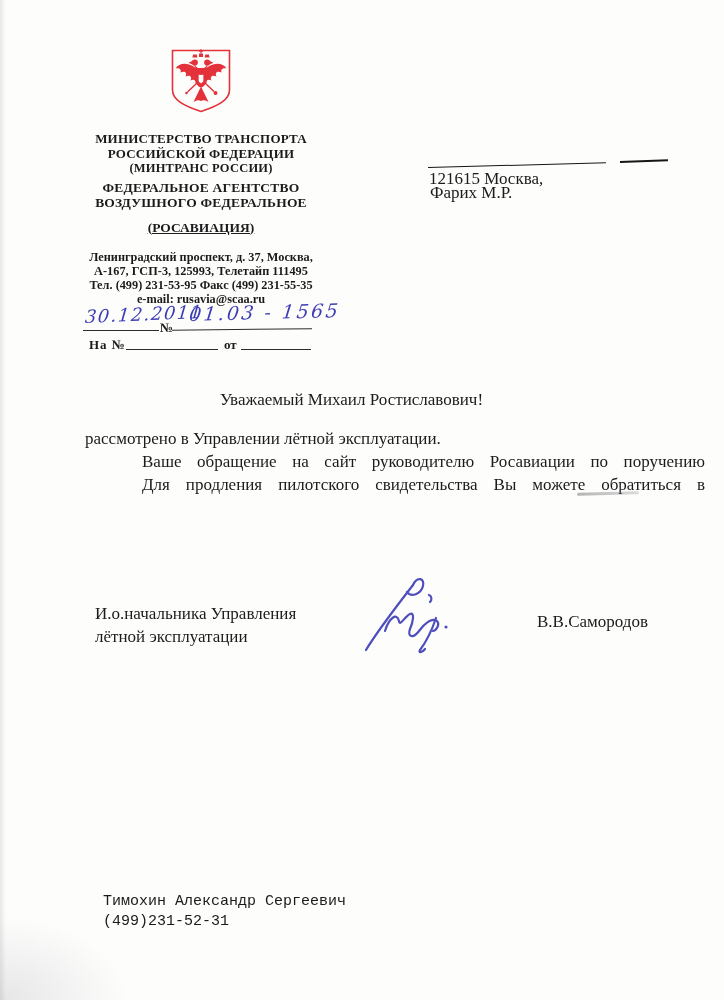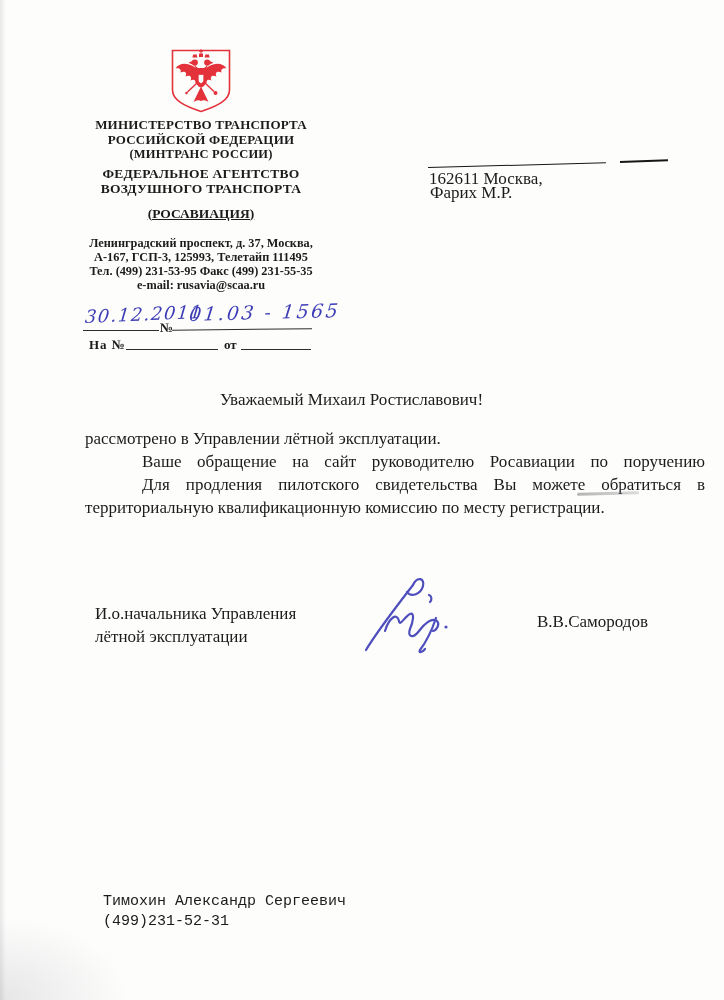--- a/index.html
+++ b/index.html
@@ -22,21 +22,21 @@
     background:radial-gradient(ellipse at 0% 100%, rgba(110,110,120,0.16), rgba(110,110,120,0) 65%);
     pointer-events:none;
   }
 
   
   .letterhead {
     position:absolute; left:58px; top:48px; width:286px;
     text-align:center;
   }
   .emblem { display:block; margin:0 auto; }
-  .ministry { margin-top:4px; font-weight:bold; font-size:13px; line-height:14.5px; letter-spacing:0.2px; }
+  .ministry { margin-top:18px; font-weight:bold; font-size:13px; line-height:14.5px; letter-spacing:0.2px; }
   .ministry .small { font-size:12.5px; }
   .agency { margin-top:4px; font-weight:bold; font-size:13.5px; line-height:15.5px; letter-spacing:0.2px; }
   .agency-abbr { margin-top:9px; font-weight:bold; font-size:13.5px;text-decoration:underline; }
   .lh-address { margin-top:14px; font-weight:bold; font-size:12.3px; line-height:14.2px; }
 
   
   .hand {
     font-family:"DejaVu Serif", serif;
     font-style:italic;
     color:#3d3db5;
@@ -145,21 +145,21 @@
     </svg>
 
     <div class="ministry">
       <div>МИНИСТЕРСТВО ТРАНСПОРТА</div>
       <div>РОССИЙСКОЙ ФЕДЕРАЦИИ</div>
       <div class="small">(МИНТРАНС РОССИИ)</div>
     </div>
 
     <div class="agency">
       <div>ФЕДЕРАЛЬНОЕ АГЕНТСТВО</div>
-      <div>ВОЗДУШНОГО ТРАНСПОРТА</div>
+      <div>ВОЗДУШНОГО ФЕДЕРАЛЬНОЕ</div>
     </div>
     <div class="agency-abbr">(РОСАВИАЦИЯ)</div>
 
     <div class="lh-address">
       <div>Ленинградский проспект, д. 37, Москва,</div>
       <div>А-167, ГСП-3, 125993, Телетайп 111495</div>
       <div>Тел. (499) 231-53-95 Факс (499) 231-55-35</div>
       <div>e-mail: rusavia@scaa.ru</div>
     </div>
   </div>
@@ -171,29 +171,28 @@
   <div class="rule rule-number"></div>
 
   <span class="reply-label">На №</span>
   <div class="rule rule-reply-no"></div>
   <span class="reply-from">от</span>
   <div class="rule rule-reply-from"></div>
 
   <div class="recipient-name">Фарих М.Р.</div>
   <div class="recipient-underline"></div>
   <div class="recipient-dash"></div>
-  <div class="recipient-city">162611 Москва,</div>
+  <div class="recipient-city">121615 Москва,</div>
 
   <div class="salutation">Уважаемый Михаил Ростиславович!</div>
 
   <div class="body-text">
     <div class="line">рассмотрено в Управлении лётной эксплуатации.</div>
     <div class="line just indent">Ваше обращение на сайт руководителю Росавиации по поручению</div>
     <div class="line just indent">Для продления пилотского свидетельства Вы можете обратиться в</div>
-    <div class="line">территориальную квалификационную комиссию по месту регистрации.</div>
   </div>
   <div class="trail-artifact"></div>
 
   <div class="signer-title">
     <div>И.о.начальника Управления</div>
     <div>лётной эксплуатации</div>
   </div>
 
   <svg class="signature-svg" width="115" height="90" viewBox="0 0 115 90">
     <g stroke="#4040b8" stroke-width="2.2" fill="none" stroke-linecap="round" opacity="0.92">

